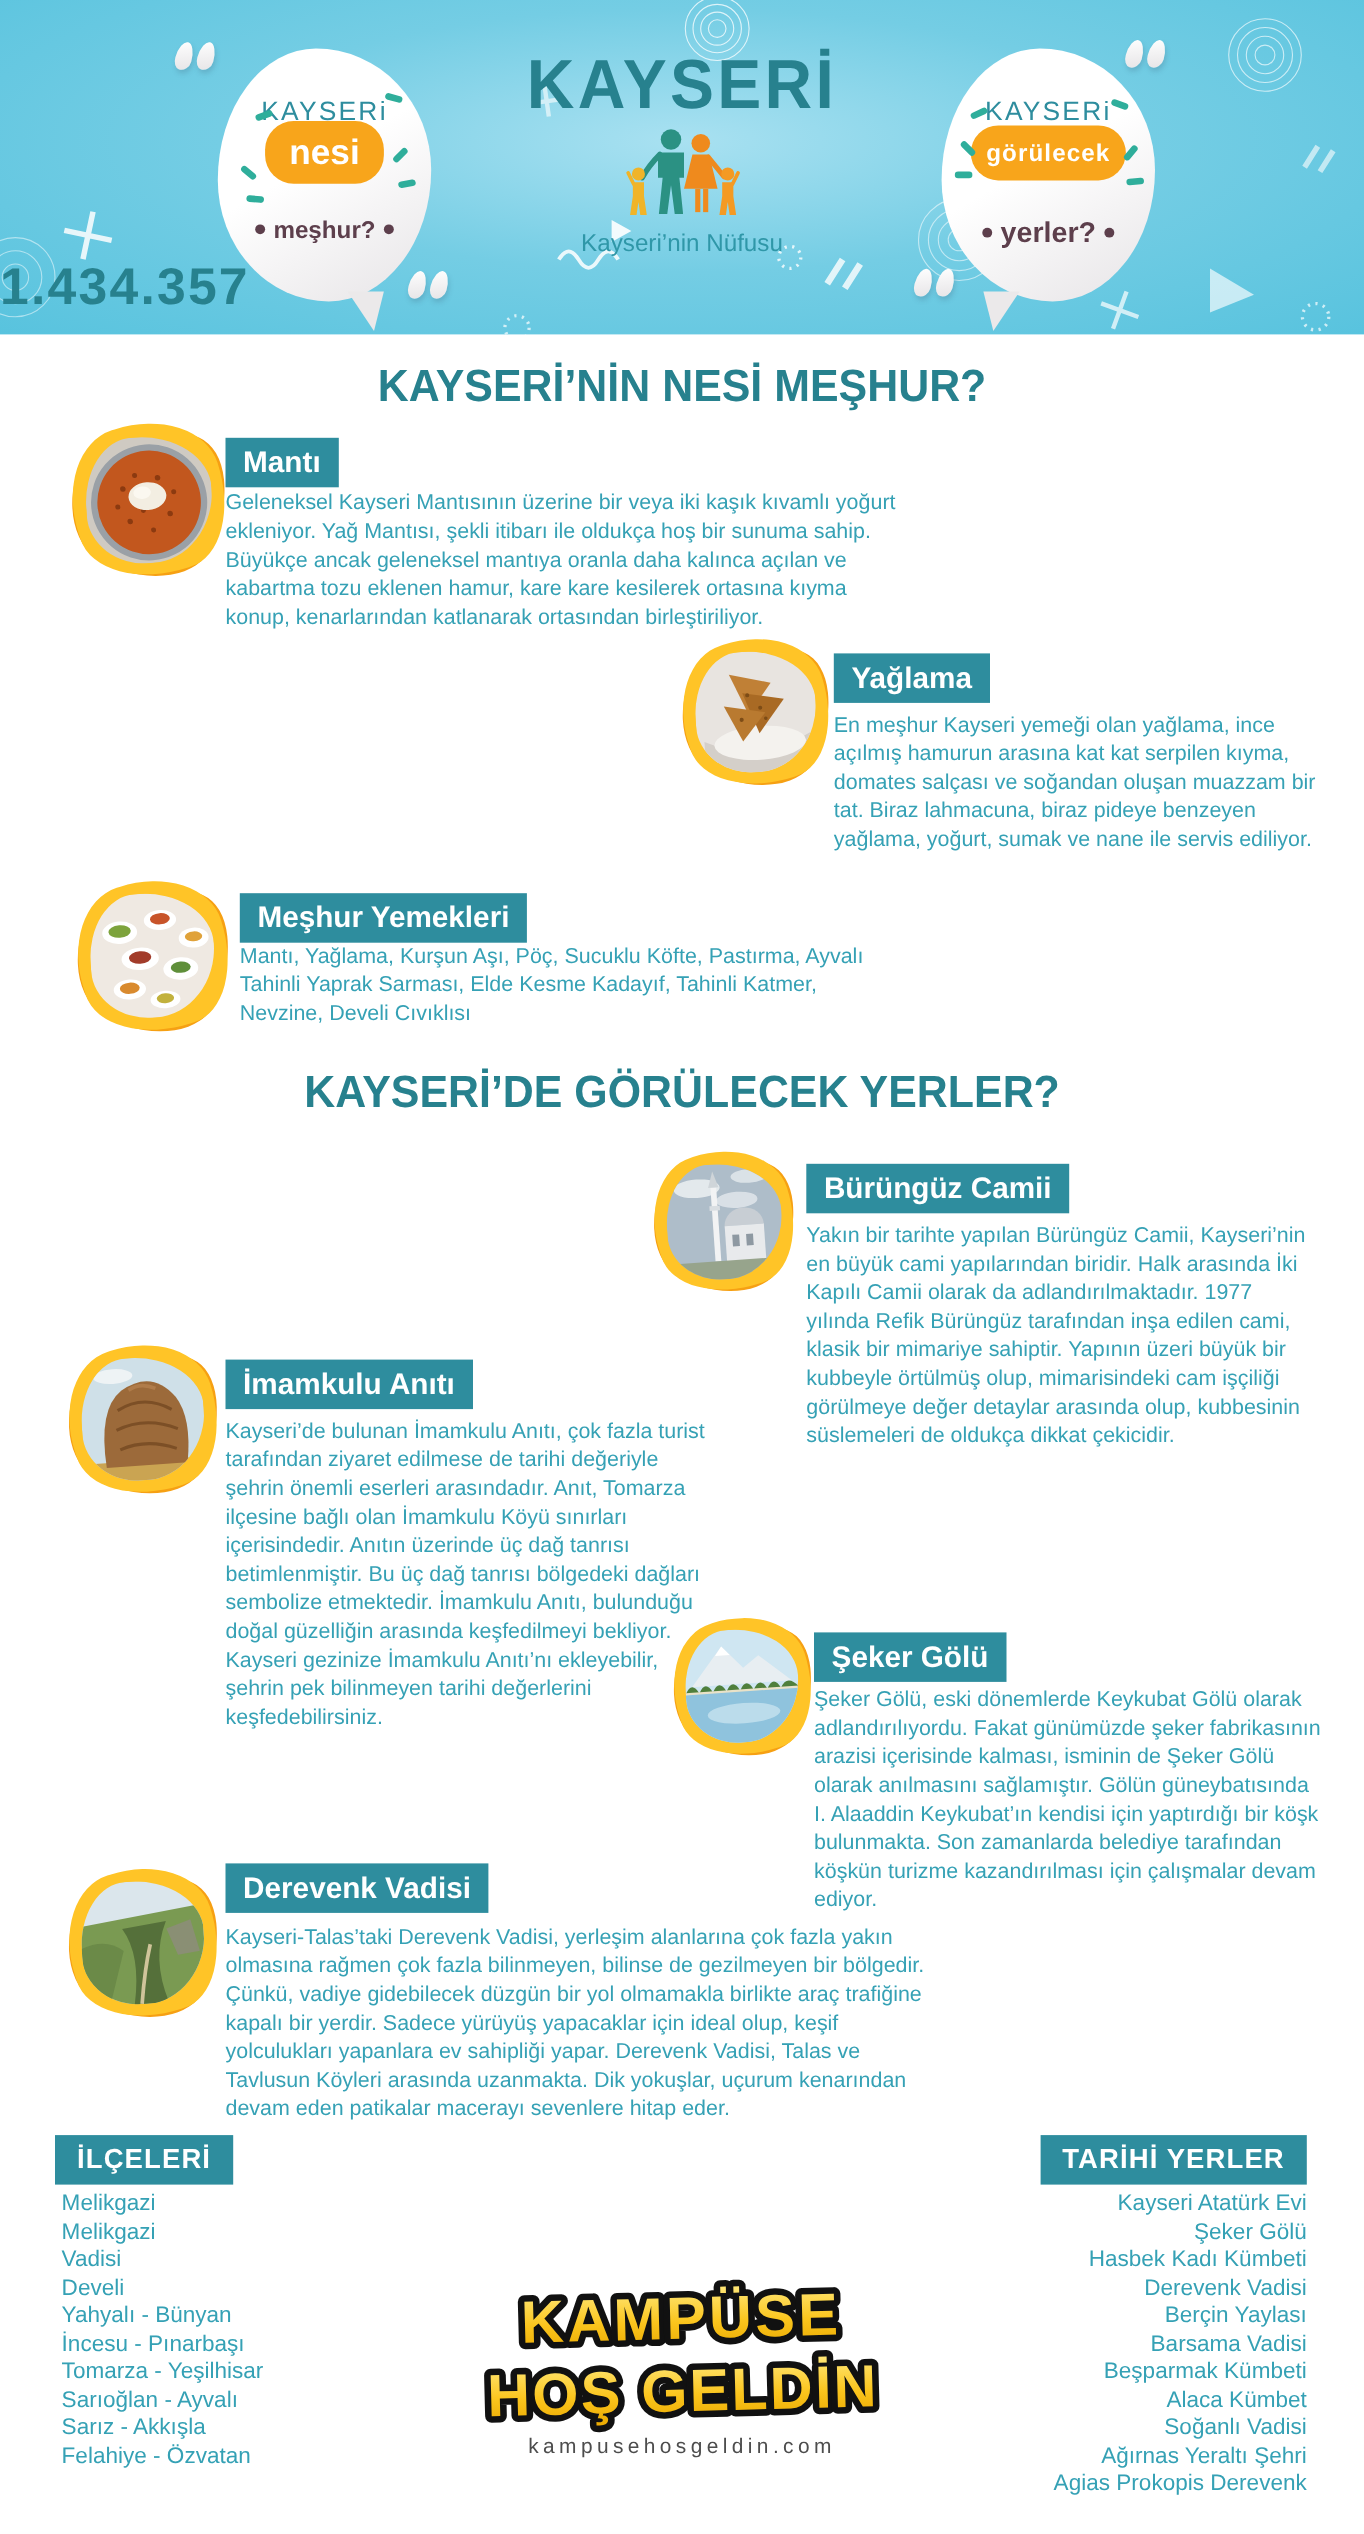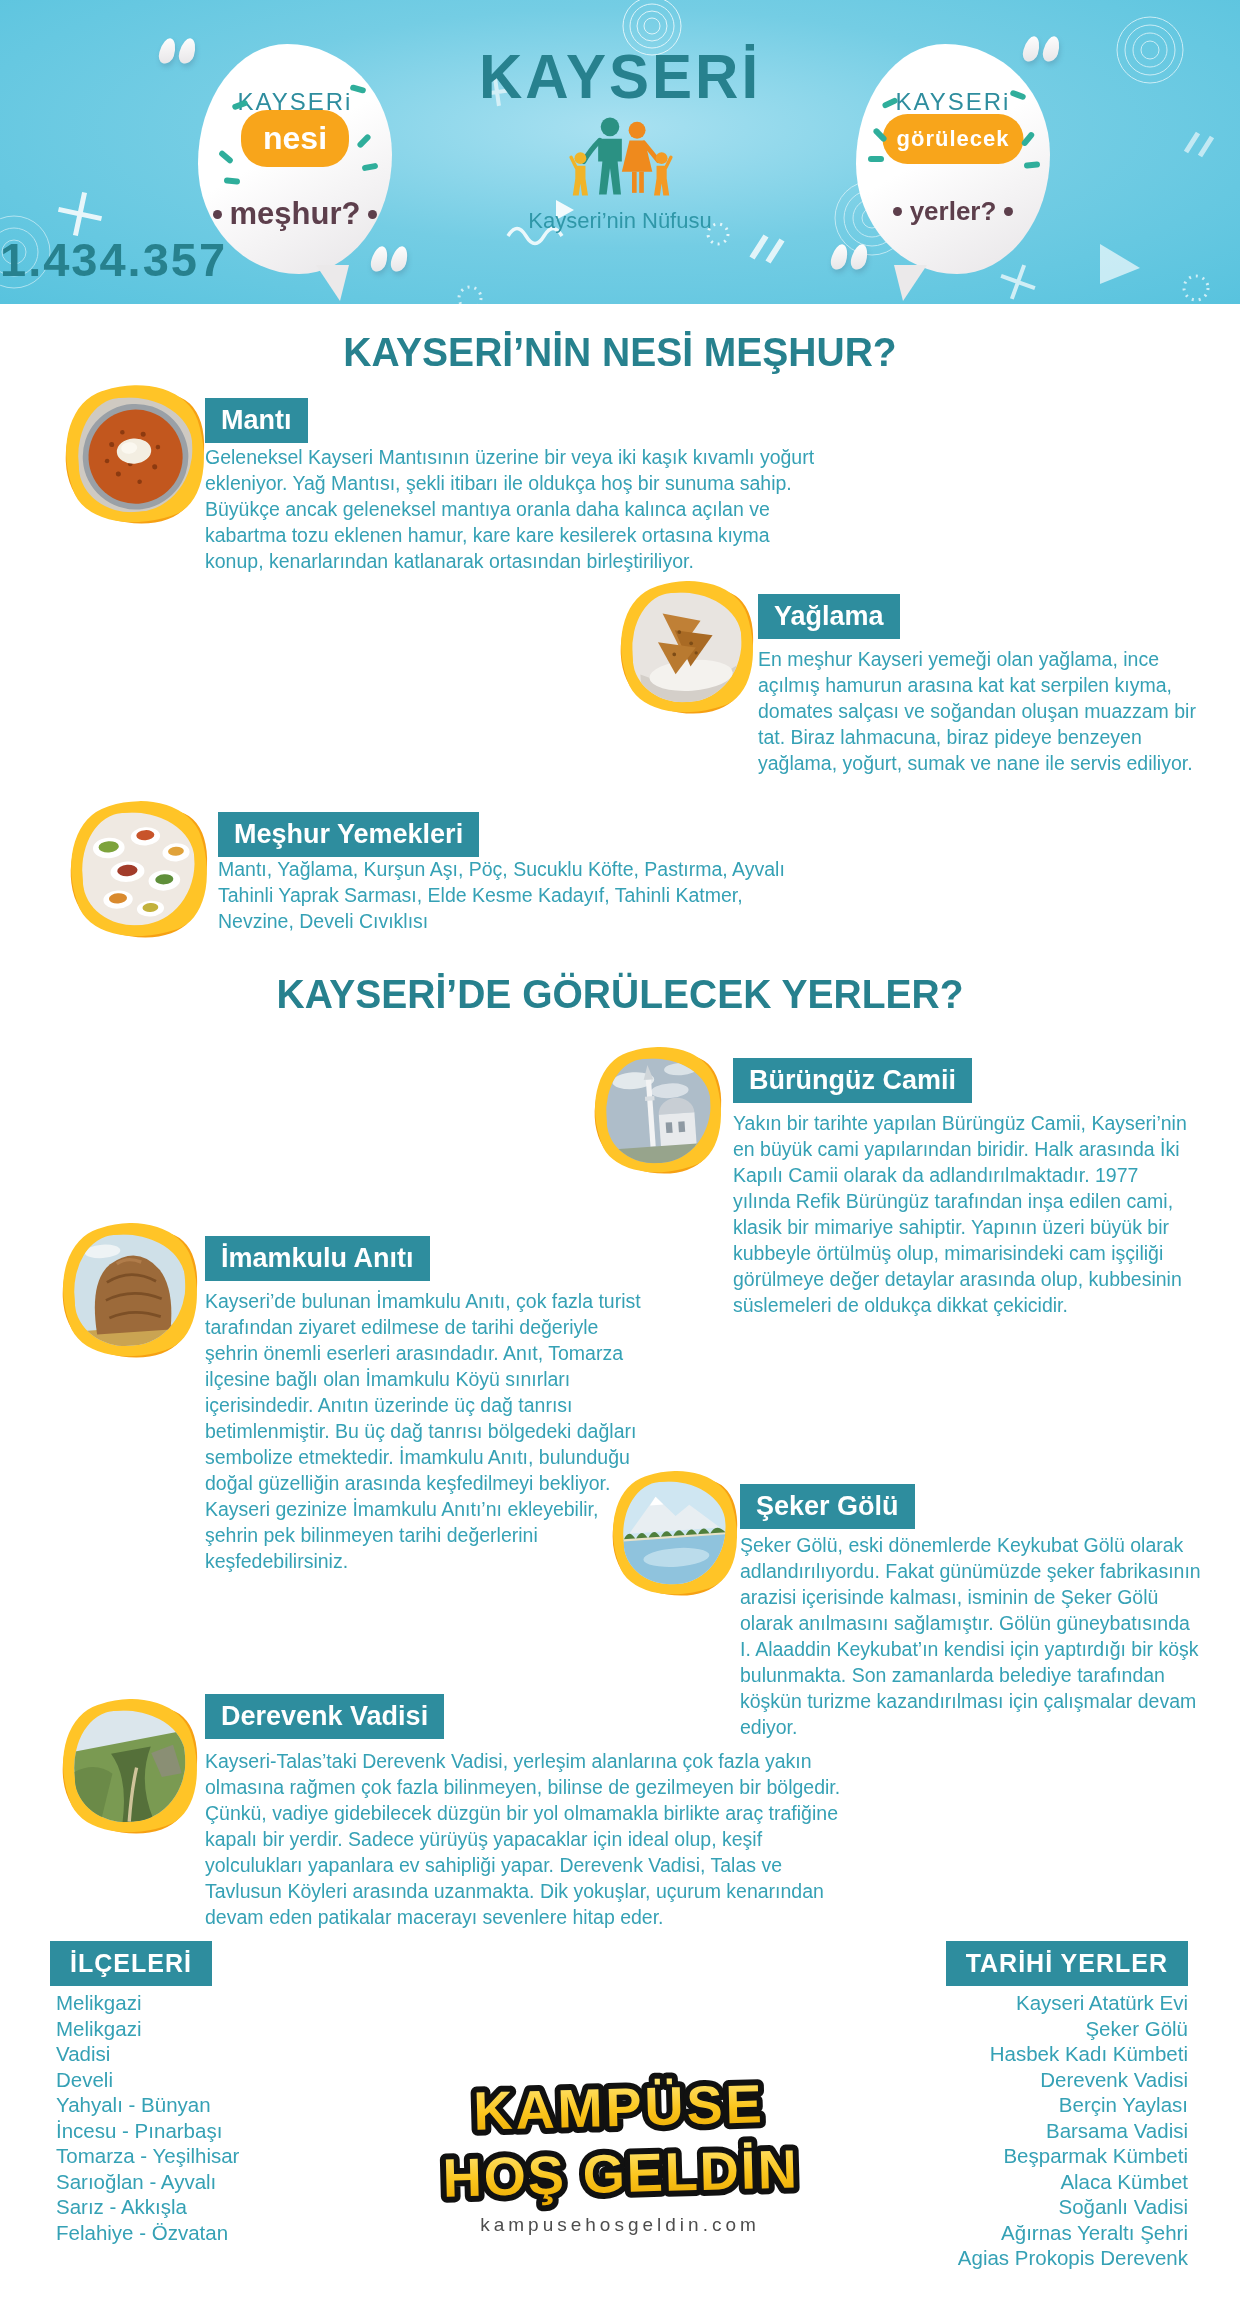--- a/index.html
+++ b/index.html
@@ -29,21 +29,21 @@
   .bubble-right .tail { bottom:-27px; left:38px;  border-right:24px solid transparent; border-left:9px solid transparent; }
   .bubble .city { position:absolute; top:44px; left:0; width:100%; text-align:center;
                   color:#2e8d9e; font-weight:normal; font-size:24px; letter-spacing:2px; }
   .bubble .pill { position:absolute; left:50%; transform:translateX(-50%);
                   background:#f8a51b; color:#fff; font-weight:bold; text-align:center;
                   border-radius:26px; }
   .bubble-left  .pill { top:66px; font-size:32px; padding:10px 22px; }
   .bubble-right .pill { top:70px; font-size:22px; padding:12px 14px; letter-spacing:1px; }
   .bubble .question { position:absolute; left:0; width:100%; text-align:center;
                       color:#5d3f4c; font-weight:bold; }
-  .bubble-left  .question { top:152px; font-size:31px; }
+  .bubble-left  .question { top:152px; font-size:22px; }
   .bubble-right .question { top:152px; font-size:26px; }
   .question::before, .question::after { content:""; display:inline-block; width:9px; height:9px;
                       border-radius:50%; background:#5d3f4c; vertical-align:middle; margin:0 8px 3px 8px; }
   .dash { position:absolute; width:16px; height:6px; border-radius:3px; background:#2fae9b; }
   .quote { position:absolute; display:flex; gap:5px; }
   .quote i { display:block; width:15px; height:26px;
              background:linear-gradient(160deg,#ffffff,#e6e4e6);
              border-radius:50% 50% 58% 42% / 62% 62% 38% 38%;
              transform:rotate(16deg); box-shadow:2px 3px 5px rgba(70,110,135,.28); }
 

